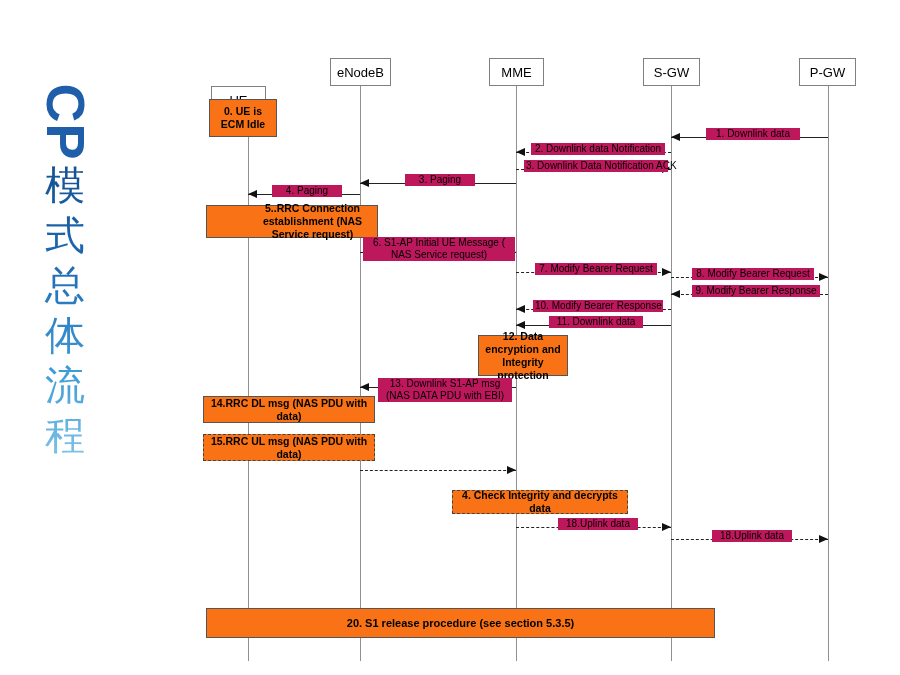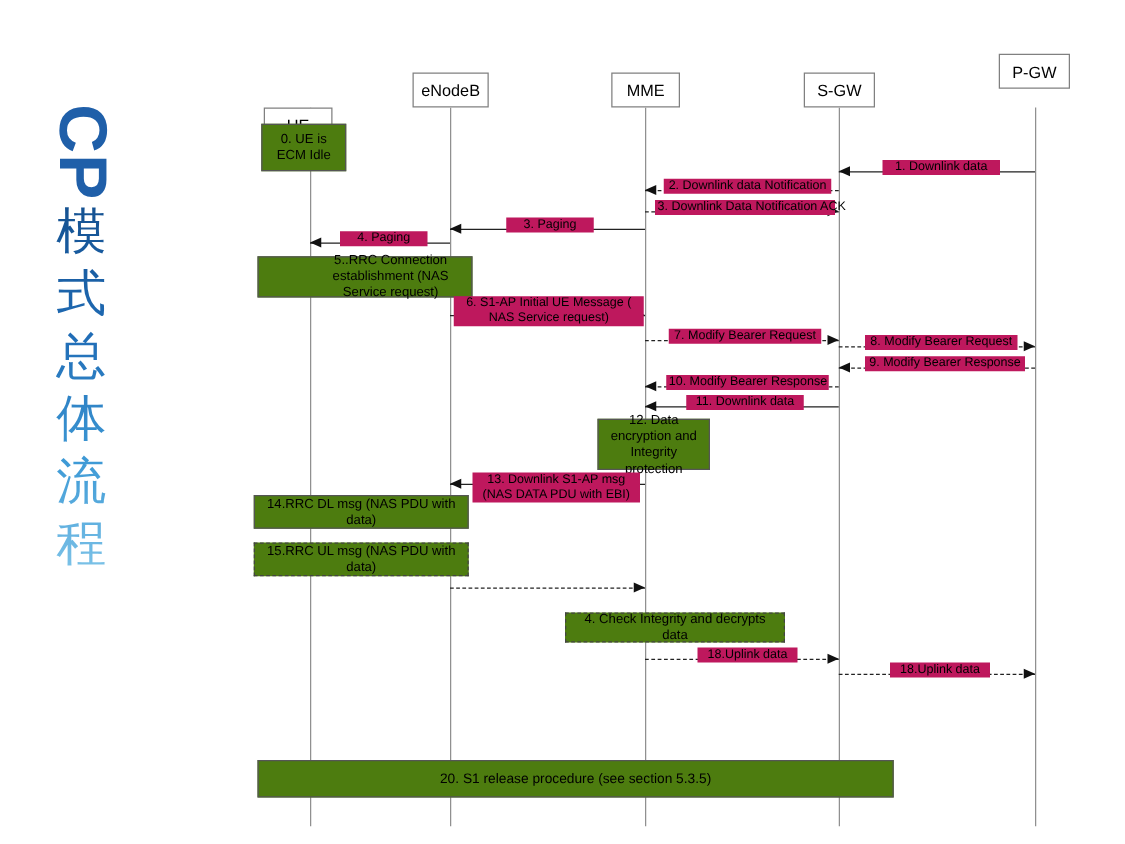--- a/index.html
+++ b/index.html
@@ -66,30 +66,31 @@
   .lifeline-line {
     position: absolute;
     width: 1px;
     background: #909090;
   }
 
   
   .note {
     position: absolute;
     box-sizing: border-box;
-    background: #4d7c0f;
+    background: #f97316;
     border: 1px solid #555;
     font-size: 10.5px;
     color: #000;
     text-align: center;
     display: flex;
     align-items: center;
     justify-content: center;
     line-height: 13px;
     padding: 2px 3px;
+    font-weight: bold;
   }
   .note.dashed { border-style: dashed; border-color: #444; }
 
   
   .msg {
     position: absolute;
     height: 0;
     border-top: 1px solid #222;
   }
   .msg.dash { border-top-style: dashed; }
@@ -139,21 +140,21 @@
   <div class="lifeline-line" style="left:248px; top:86px;  height:575px;"></div>
   <div class="lifeline-line" style="left:360px; top:86px;  height:575px;"></div>
   <div class="lifeline-line" style="left:516px; top:86px;  height:575px;"></div>
   <div class="lifeline-line" style="left:671px; top:86px;  height:575px;"></div>
   <div class="lifeline-line" style="left:828px; top:86px;  height:575px;"></div>
 
   <div class="lifeline-head" style="left:211px; top:58px; width:55px;margin-top:28px;">UE</div>
   <div class="lifeline-head" style="left:330px; top:58px; width:61px;">eNodeB</div>
   <div class="lifeline-head" style="left:489px; top:58px; width:55px;">MME</div>
   <div class="lifeline-head" style="left:643px; top:58px; width:57px;">S-GW</div>
-  <div class="lifeline-head" style="left:799px; top:43px; width:57px;">P-GW</div>
+  <div class="lifeline-head" style="left:799px; top:58px; width:57px;">P-GW</div>
 
   <div class="note" style="left:209px; top:99px; width:68px; height:38px;">0. UE is ECM Idle</div>
 
   <div class="note" style="left:206px; top:205px; width:172px; height:33px;padding-left:44px;">5..RRC Connection establishment (NAS Service request)</div>
 
   <div class="note" style="left:478px; top:335px; width:90px; height:41px;">12. Data encryption and Integrity protection</div>
 
   <div class="note" style="left:203px; top:396px; width:172px; height:27px;">14.RRC DL msg (NAS PDU with data)</div>
 
   <div class="note dashed" style="left:203px; top:434px; width:172px; height:27px;">15.RRC UL msg (NAS PDU with data)</div>

